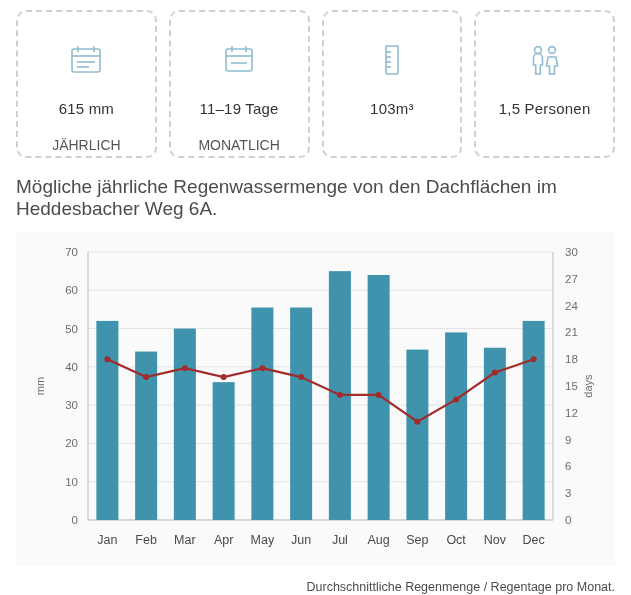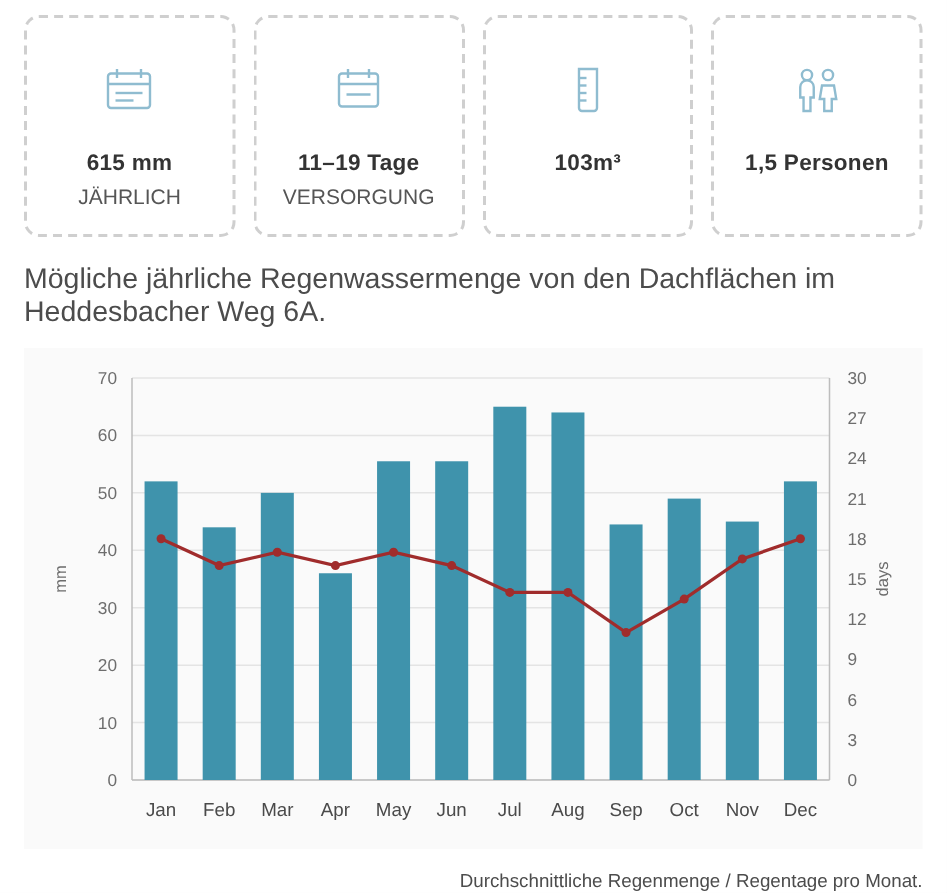--- a/index.html
+++ b/index.html
@@ -38,26 +38,26 @@
   .stat-icon {
     height: 52px;
     display: flex;
     align-items: center;
     justify-content: center;
     color: #8fbcd0;
   }
   .stat-value {
     margin-top: 14px;
     font-size: 15px;
-    font-weight: bold;
+    font-weight: normal;
     color: #333;
     letter-spacing: .2px;
   }
   .stat-label {
-    margin-top: 6px;
+    margin-top: 20px;
     font-size: 14px;
     color: #555;
   }
 
   
   .caption-top {
     font-size: 19px;
     color: #4c4c4c;
     padding: 18px 16px 0 16px;
   }
@@ -123,21 +123,21 @@
     <div class="stat-icon">
       <svg width="44" height="44" viewBox="0 0 44 44" fill="none" stroke="#8fbcd0" stroke-width="1.6">
         <rect x="9" y="11" width="26" height="22" rx="2"></rect>
         <line x1="9" y1="18" x2="35" y2="18"></line>
         <line x1="15" y1="8" x2="15" y2="14"></line>
         <line x1="29" y1="8" x2="29" y2="14"></line>
         <line x1="14" y1="25" x2="30" y2="25"></line>
       </svg>
     </div>
     <div class="stat-value">11–19 Tage</div>
-    <div class="stat-label">VERSORGUNG</div>
+    <div class="stat-label">MONATLICH</div>
   </div>
 
   <div class="stat-card">
     <div class="stat-icon">
       <svg width="44" height="44" viewBox="0 0 44 44" fill="none" stroke="#8fbcd0" stroke-width="1.6">
         <path d="M16 8 h12 v26 a2 2 0 0 1 -2 2 h-8 a2 2 0 0 1 -2 -2 z"></path>
         <line x1="16" y1="14" x2="21" y2="14"></line>
         <line x1="16" y1="19" x2="21" y2="19"></line>
         <line x1="16" y1="24" x2="21" y2="24"></line>
         <line x1="16" y1="29" x2="21" y2="29"></line>

